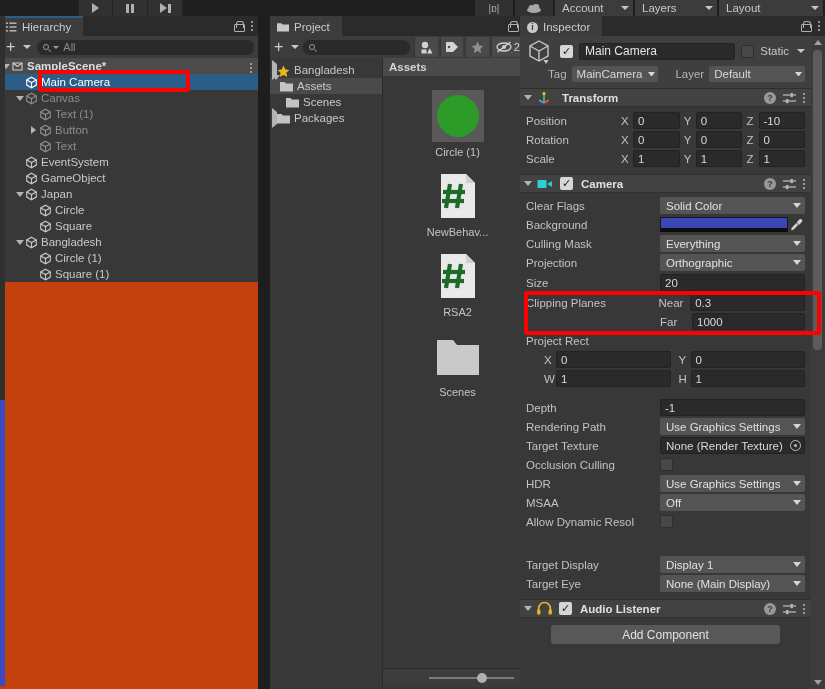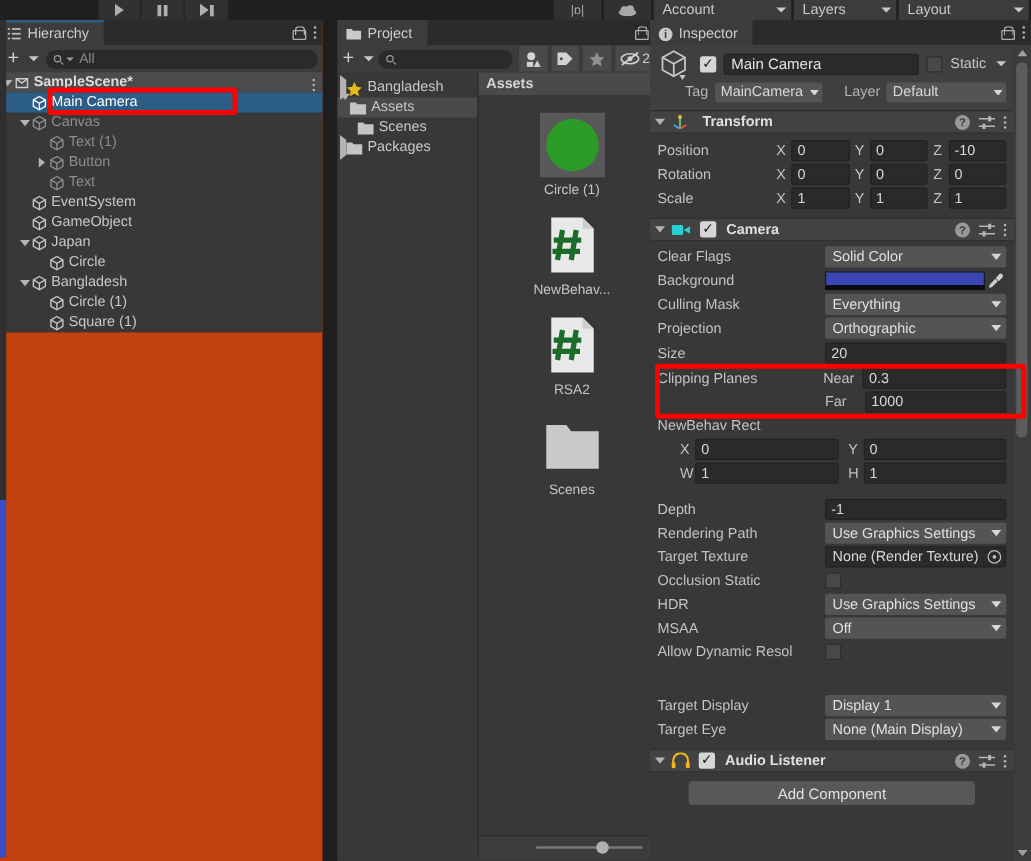--- a/index.html
+++ b/index.html
@@ -184,21 +184,21 @@
     <div class="tb-sq">
         <span>|ɒ|</span>
       </div>
     <div class="tb-sq">
       <svg width="16" height="10" viewBox="0 0 16 10">
           <ellipse cx="8" cy="7" rx="7" ry="3" fill="#a8a8a8"></ellipse>
           <circle cx="5.5" cy="5" r="3" fill="#a8a8a8"></circle>
           <circle cx="10" cy="4.5" r="3.4" fill="#a8a8a8"></circle>
         </svg>
     </div>
-    <div class="tb-drop" style="width:110px">
+    <div class="tb-drop" style="width:78px">
       <span>Account</span>
         <span class="cdown"></span>
     </div>
     <div class="tb-drop" style="width:82px">
       <span>Layers</span>
         <span class="cdown"></span>
     </div>
     <div class="tb-drop" style="width:104px">
       <span>Layout</span>
         <span class="cdown"></span>
@@ -328,20 +328,28 @@
           </svg></span>
         <span>Japan</span>
       </div>
       <div class="hrow">
         <span class="foldarrow" style="margin-left: 28px;"></span>
         <span class="cube-ico"><svg width="13" height="13" viewBox="0 0 13 13">
   <path d="M6.5 1.2 L11.3 3.9 L11.3 9.1 L6.5 11.8 L1.7 9.1 L1.7 3.9 Z" fill="none" stroke="#c8c8c8" stroke-width="1.1"></path>
   <path d="M1.7 3.9 L6.5 6.6 L11.3 3.9 M6.5 6.6 L6.5 11.8" fill="none" stroke="#c8c8c8" stroke-width="1.1"></path>
           </svg></span>
         <span>Circle</span>
+      </div>
+      <div class="hrow">
+        <span class="foldarrow" style="margin-left: 28px;"></span>
+        <span class="cube-ico"><svg width="13" height="13" viewBox="0 0 13 13">
+  <path d="M6.5 1.2 L11.3 3.9 L11.3 9.1 L6.5 11.8 L1.7 9.1 L1.7 3.9 Z" fill="none" stroke="#c8c8c8" stroke-width="1.1"></path>
+  <path d="M1.7 3.9 L6.5 6.6 L11.3 3.9 M6.5 6.6 L6.5 11.8" fill="none" stroke="#c8c8c8" stroke-width="1.1"></path>
+          </svg></span>
+        <span>Square</span>
       </div>
       <div class="hrow">
         <span class="foldarrow" style="margin-left: 14px;">
           <span class="far-d"></span>
         </span>
         <span class="cube-ico"><svg width="13" height="13" viewBox="0 0 13 13">
   <path d="M6.5 1.2 L11.3 3.9 L11.3 9.1 L6.5 11.8 L1.7 9.1 L1.7 3.9 Z" fill="none" stroke="#c8c8c8" stroke-width="1.1"></path>
   <path d="M1.7 3.9 L6.5 6.6 L11.3 3.9 M6.5 6.6 L6.5 11.8" fill="none" stroke="#c8c8c8" stroke-width="1.1"></path>
           </svg></span>
         <span>Bangladesh</span>
@@ -679,21 +687,21 @@
         <span class="flabel" style="width:134px">Clipping Planes</span>
         <span class="flabel" style="width:32px">Near</span>
         <span class="ffield" style="width:116px">0.3</span>
       </div>
       <div class="frow">
         <span class="flabel" style="width:134px"></span>
         <span class="flabel" style="width:32px">Far</span>
         <span class="ffield" style="width:113px">1000</span>
       </div>
       <div class="frow">
-        <span class="flabel">NewBehav Rect</span>
+        <span class="flabel">Project Rect</span>
       </div>
       <div class="frow" style="padding-left:18px">
         <span class="axlbl">X</span>
         <span class="ffield" style="width:116px">0</span>
         <span class="axlbl" style="margin-left:8px">Y</span>
         <span class="ffield" style="width:116px">0</span>
       </div>
       <div class="frow" style="padding-left:18px">
         <span class="axlbl">W</span>
         <span class="ffield" style="width:116px">1</span>
@@ -715,21 +723,21 @@
       <div class="frow">
         <span class="flabel" style="width:134px">Target Texture</span>
         <span class="objfield" style="width:145px">
           <span>None (Render Texture)</span>
           <span class="selcircle">
               <i></i>
             </span>
         </span>
       </div>
       <div class="frow">
-        <span class="flabel" style="width:134px">Occlusion Static</span>
+        <span class="flabel" style="width:134px">Occlusion Culling</span>
         <span class="chk-empty"></span>
       </div>
       <div class="frow">
         <span class="flabel" style="width:134px">HDR</span>
         <span class="ddown" style="width:145px">
           <span>Use Graphics Settings</span>
             <span class="cd2"></span>
         </span>
       </div>
       <div class="frow">

